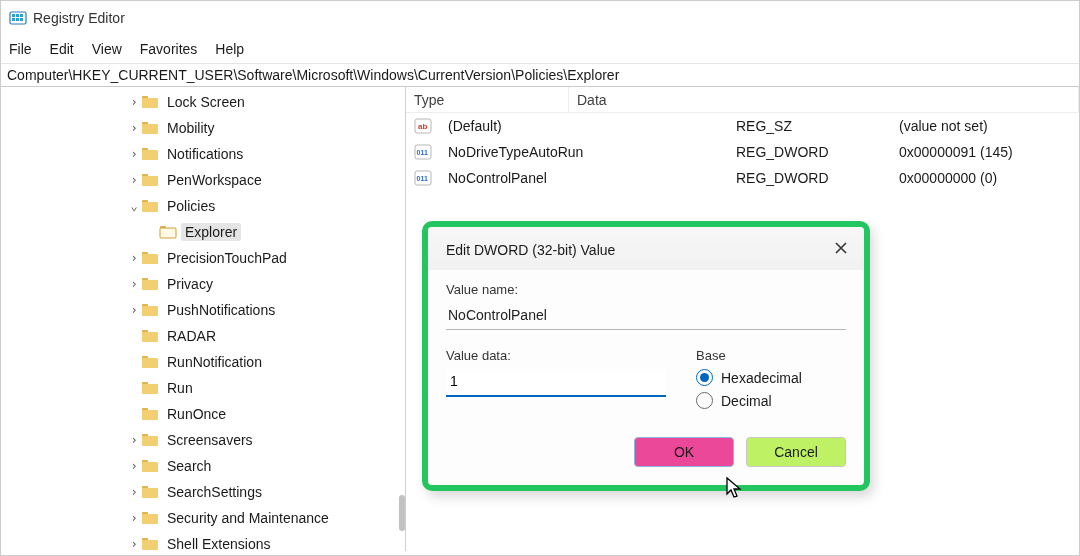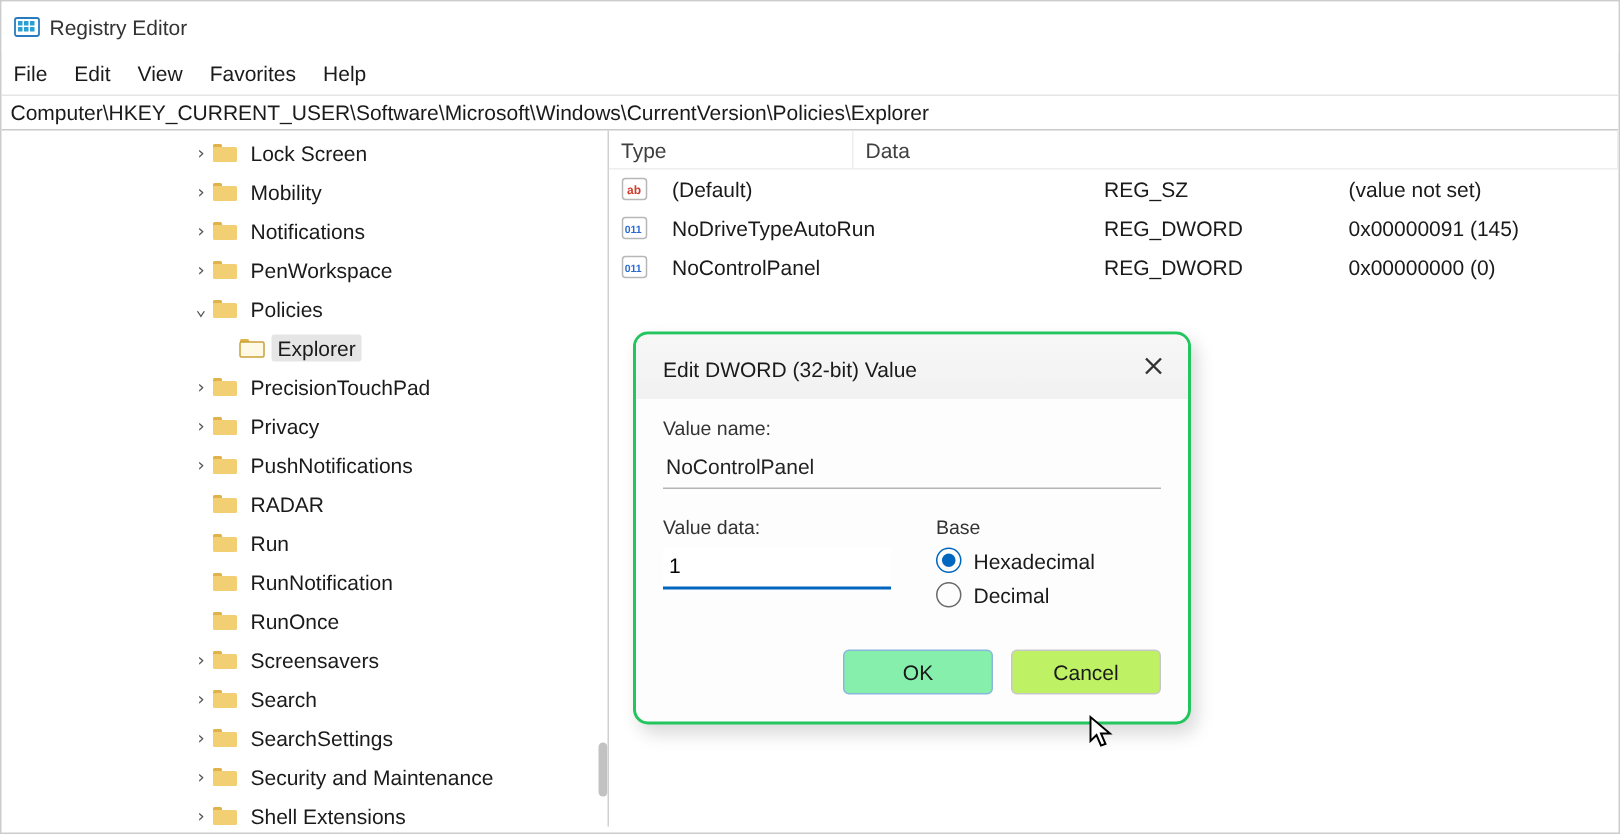--- a/index.html
+++ b/index.html
@@ -94,23 +94,23 @@
   }
   .list-row .col { padding:0 8px; display:flex; align-items:center;gap:12px; }
   .col-name { width:322px; }
   .col-type { width:163px; }
   .col-data { flex:1; }
   .val-icon { width:18px; height:18px; margin-right:4px; flex-shrink:0; }
   
   .dialog {
     position:absolute;
     left:421px; top:220px;
-    width:372px;
+    width:448px;
     background:#fdfdfd;
-    border:2px solid #22c55e;
+    border:6px solid #22c55e;
     border-radius:10px;
     box-shadow: 4px 6px 12px rgba(0,0,0,0.15);
     overflow:hidden;
   }
   .dialog-header {
     display:flex;
     justify-content:space-between;
     align-items:center;
     padding:14px 16px 12px 18px;
     background:linear-gradient(#f7f7f8,#f1f1f2);
@@ -154,21 +154,21 @@
   }
   .dlg-btn {
     width:100px; height:30px;
     border:1px solid #c7c7c7;
     border-radius:4px;
     background:#bef264;
     cursor:pointer;
     display:flex; align-items:center; justify-content:center;
   }
   .dlg-btn.primary {
-    background:#86efac;
+    background:#ec4899;
     border-color:#8ab7df;
   }
   
   .cursor-pointer {
     position:absolute;
     left:724px; top:475px;
     pointer-events:none;
   }
   
   .tree-scroll-thumb {
@@ -311,31 +311,31 @@
         <span class="label">RADAR</span>
       </div>
       <div class="tree-item" style="padding-left: 126px;">
         <span class="chev"></span>
         <span class="folder-icon">
           <svg width="18" height="16" viewBox="0 0 18 16">
             <rect class="tab" x="1" y="2" width="6" height="3" rx="1"></rect>
             <rect class="body" x="1" y="4" width="16" height="10" rx="1"></rect>
           </svg>
         </span>
+        <span class="label">RunNotification</span>
+      </div>
+      <div class="tree-item" style="padding-left: 126px;">
+        <span class="chev"></span>
+        <span class="folder-icon">
+          <svg width="18" height="16" viewBox="0 0 18 16">
+            <rect class="tab" x="1" y="2" width="6" height="3" rx="1"></rect>
+            <rect class="body" x="1" y="4" width="16" height="10" rx="1"></rect>
+          </svg>
+        </span>
         <span class="label">Run</span>
-      </div>
-      <div class="tree-item" style="padding-left: 126px;">
-        <span class="chev"></span>
-        <span class="folder-icon">
-          <svg width="18" height="16" viewBox="0 0 18 16">
-            <rect class="tab" x="1" y="2" width="6" height="3" rx="1"></rect>
-            <rect class="body" x="1" y="4" width="16" height="10" rx="1"></rect>
-          </svg>
-        </span>
-        <span class="label">RunNotification</span>
       </div>
       <div class="tree-item" style="padding-left: 126px;">
         <span class="chev"></span>
         <span class="folder-icon">
           <svg width="18" height="16" viewBox="0 0 18 16">
             <rect class="tab" x="1" y="2" width="6" height="3" rx="1"></rect>
             <rect class="body" x="1" y="4" width="16" height="10" rx="1"></rect>
           </svg>
         </span>
         <span class="label">RunOnce</span>

